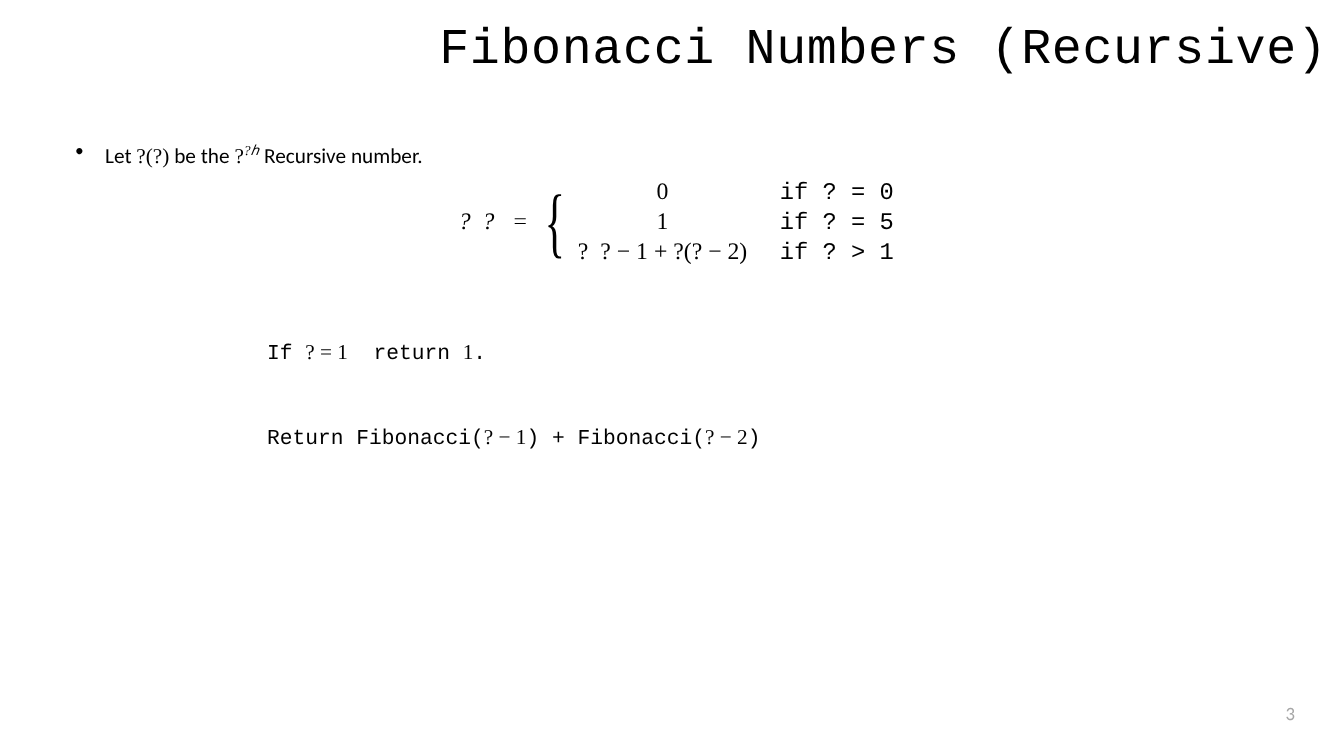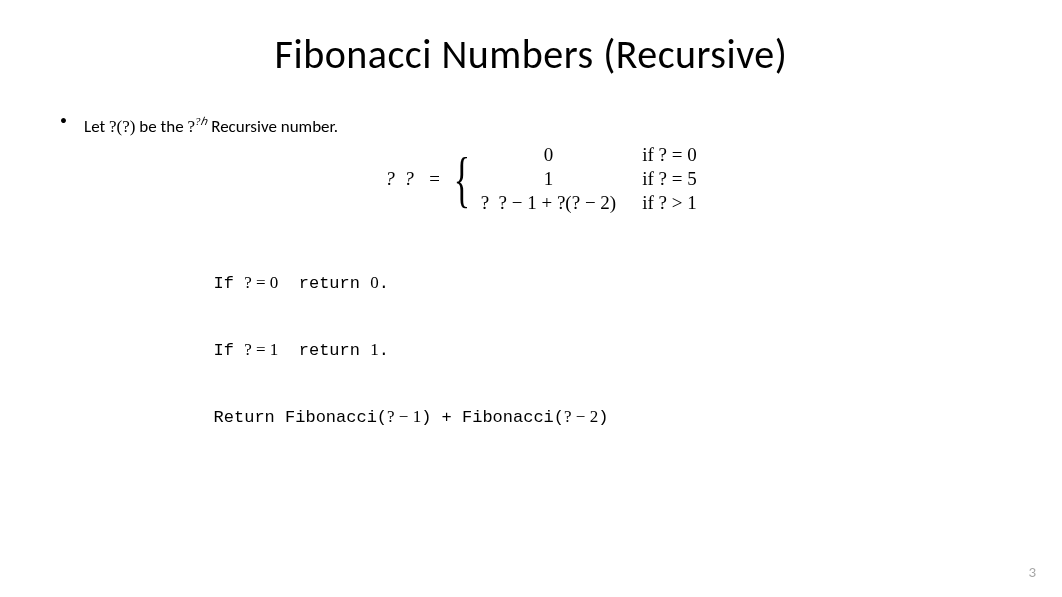--- a/index.html
+++ b/index.html
@@ -14,27 +14,28 @@
     overflow: hidden;
   }
   .slide {
     width: 1062px;
     height: 597px;
     position: relative;
     box-sizing: border-box;
   }
   .title {
     position: absolute;
-    top: 30px;
+    top: 18px;
     left: 0;
     width: 100%;
-    text-align: center;
+    text-align: right;
     font-size: 40px;
     font-weight: 400;
     letter-spacing: 0.5px;
+    font-family: Liberation Mono, monospace;
   }
   .body {
     position: absolute;
     top: 110px;
     left: 60px;
     right: 40px;
   }
   .bullet-row {
     display: flex;
     align-items: flex-start;
@@ -87,20 +88,21 @@
     row-gap: 2px;
     align-items: center;
   }
   .case-val {
     text-align: center;
     white-space: pre;
   }
   .case-cond {
     text-align: right;
     white-space: pre;
+    font-family: Liberation Mono, monospace;
   }
   .code-block {
     font-family: "Courier New", monospace;
     font-size: 17px;
     line-height: 22px;
     margin: 10px 0 18px 72px;
     white-space: pre;
   }
   .code-line {
     white-space: pre;
@@ -141,21 +143,20 @@
           <span class="case-cond">if ? = 0</span>
           <span class="case-val">1</span>
           <span class="case-cond">if ? = 5</span>
           <span class="case-val">?  ? − 1 + ?(? − 2)</span>
           <span class="case-cond">if ? &gt; 1</span>
         </span>
       </div>
     </div>
 
     <div class="code-block">
-      <div class="code-line"><span>        If </span><span class="mono-math">? = 0</span><span>  return </span><span class="mono-math">0</span><span>.</span></div>
       <div class="code-line"><span>        If </span><span class="mono-math">? = 1</span><span>  return </span><span class="mono-math">1</span><span>.</span></div>
       <div class="code-line"><span>        Return Fibonacci(</span><span class="mono-math">? − 1</span><span>) + Fibonacci(</span><span class="mono-math">? − 2</span><span>)</span></div>
     </div>
 
   </div>
 
   <div class="page-num">3</div>
 </div>
 
 </body></html>

